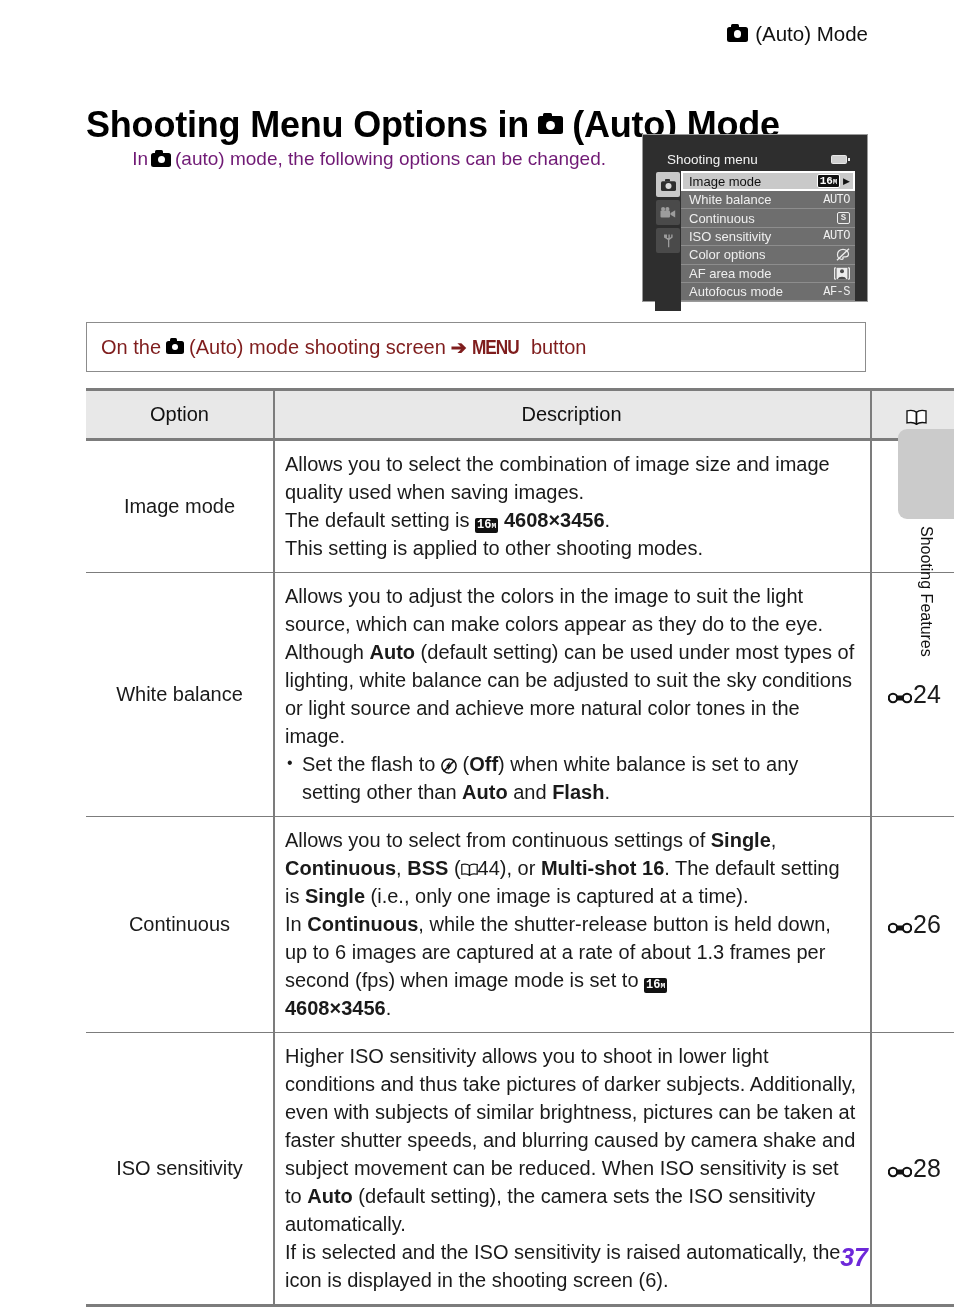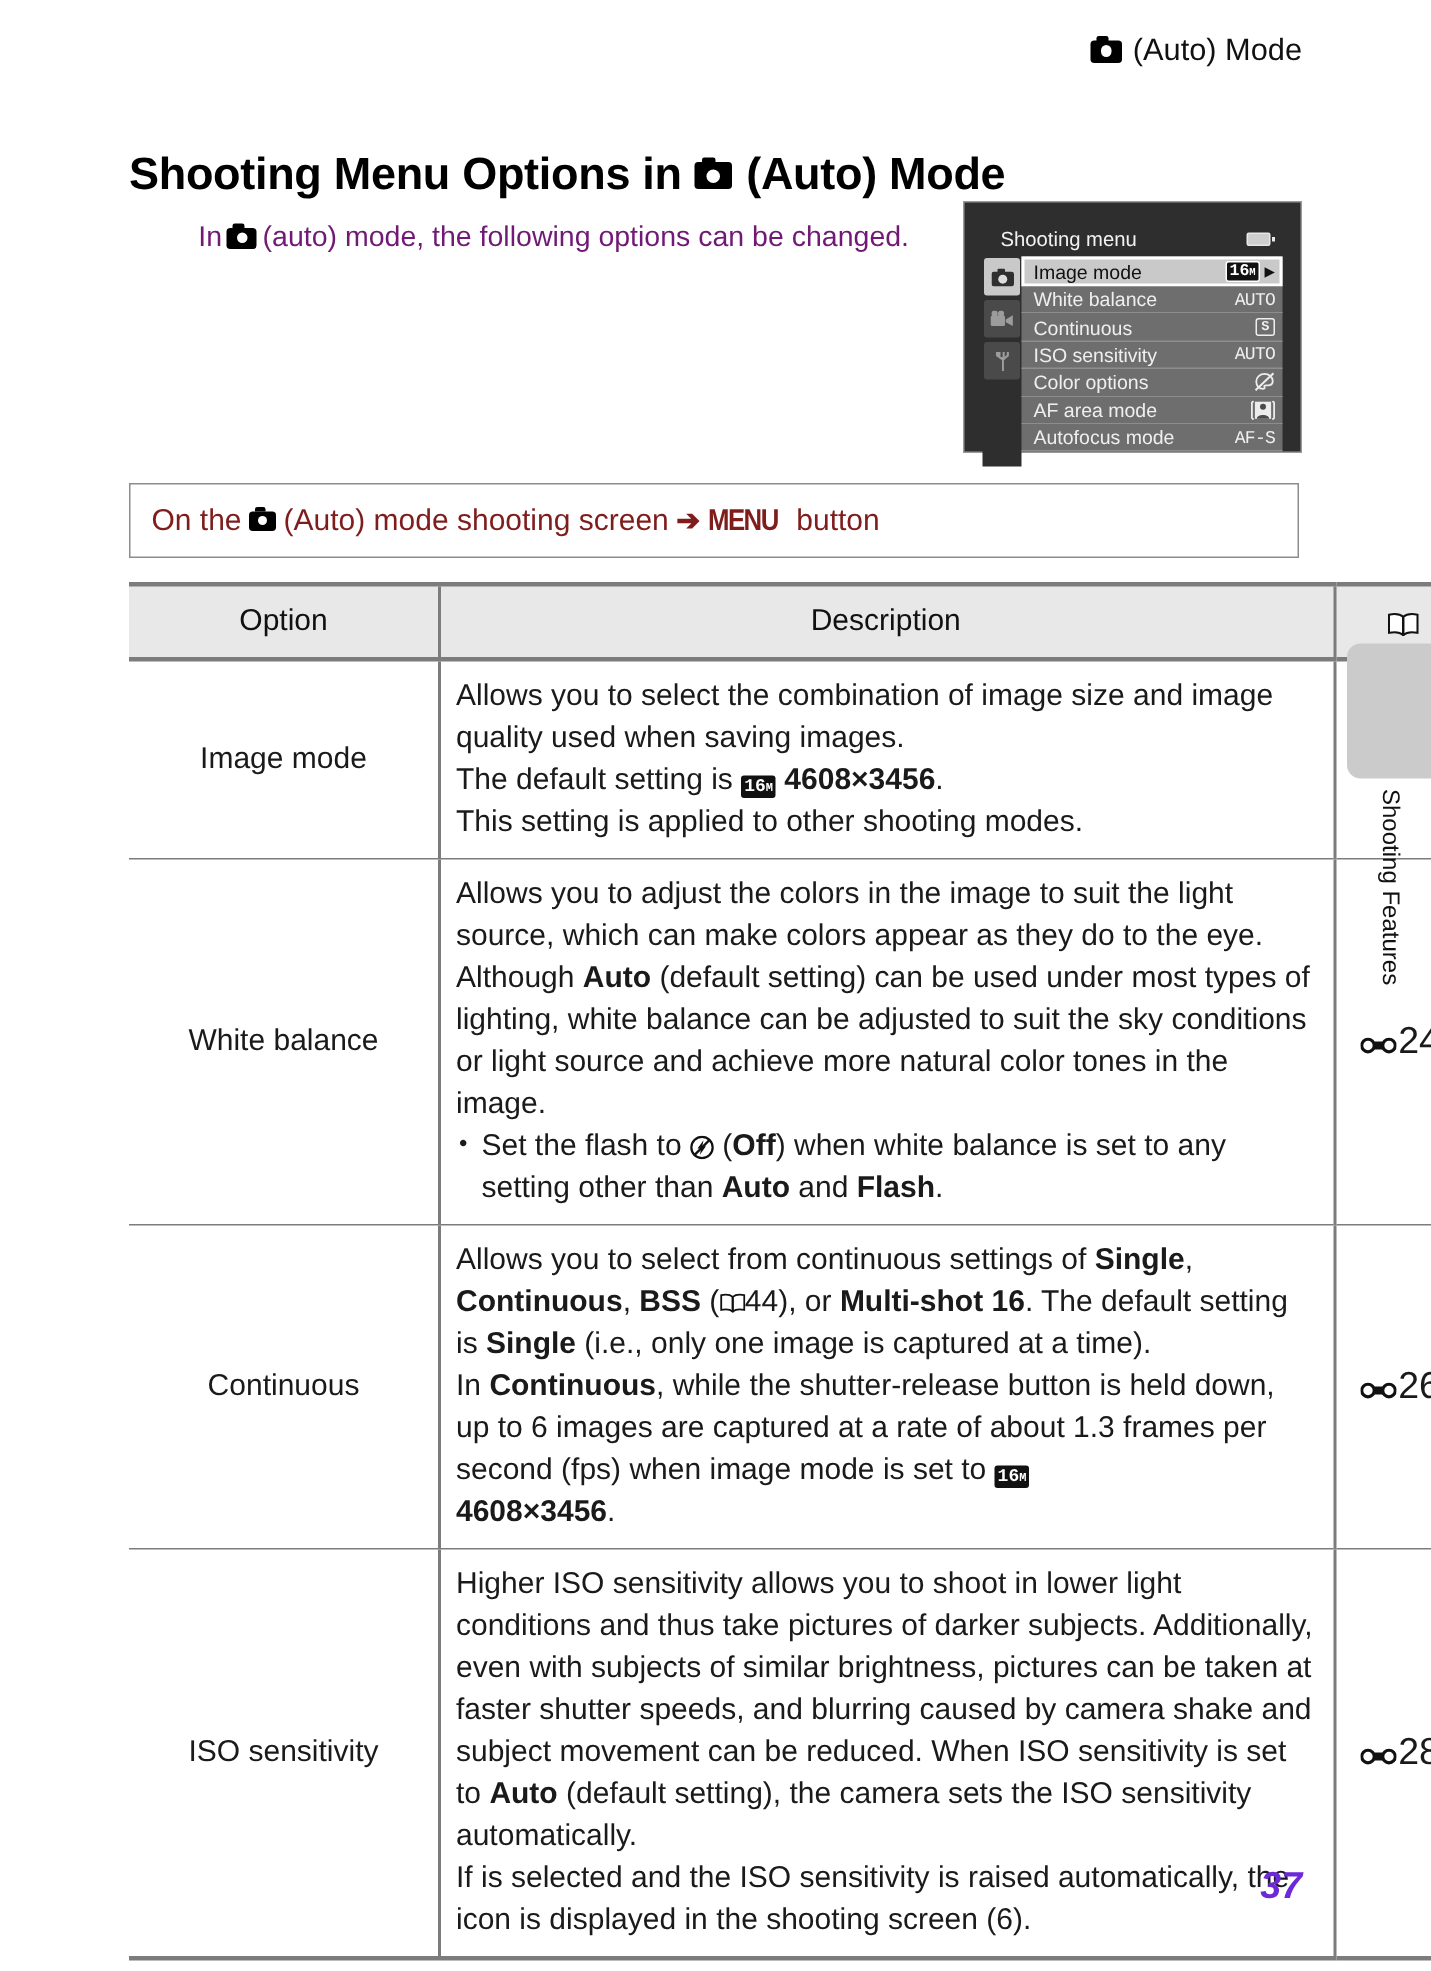--- a/index.html
+++ b/index.html
@@ -48,21 +48,21 @@
   .cam-19::before{ width:7.5px; height:4px; left:4px; top:-3px; }
   .cam-19::after { width:7px; height:7px; left:6.5px; top:3.7px; }
 
   .cam-17 { width:18px; height:13px; }
   .cam-17::before{ width:7px; height:3.5px; left:3.6px; top:-2.7px; }
   .cam-17::after { width:6.3px; height:6.3px; left:5.9px; top:3.3px; }
 
   
   .page-title {
     position:absolute; left:86px; top:80px;
-    font-size:30px; font-weight:bold; letter-spacing:-0.2px;
+    font-size:36px; font-weight:bold; letter-spacing:-0.2px;
     color:#000;
     display:flex; align-items:center; gap:9px;
     white-space:nowrap;
   }
 
   
   .intro {
     position:absolute; left:86px; top:124px; width:520px;
     font-size:19px; line-height:31px; color:#701a75;text-align:right;
   }
@@ -161,21 +161,21 @@
     background:#e8e8e8; height:32px;
     font-weight:normal; font-size:20px; color:#111;
     border-top:3px solid #7c7c7c;
     border-bottom:3px solid #7c7c7c;
   }
   table.opt thead th + th { border-left:2px solid #7c7c7c; }
   table.opt tbody td { border-bottom:1px solid #7c7c7c; }
   table.opt tbody tr:last-child td { border-bottom:3px solid #7c7c7c; }
   table.opt tbody td + td { border-left:2px solid #7c7c7c; }
 
-  .c-opt { width:207px; text-align:center; font-size:20px; padding:6px 20px; }
+  .c-opt { width:188px; text-align:center; font-size:20px; padding:6px 20px; }
   .c-desc{ width:597px; text-align:left; font-size:20px; padding:9px 12px 10px 10px; line-height:28px; }
   .c-ref { width:86px; text-align:center; font-size:25px; padding:6px 4px; }
 
   .c-desc ul { margin:0; padding:0; list-style:none; }
   .c-desc li { position:relative; padding-left:17px; }
   .c-desc li::before{
     content:"\2022"; position:absolute; left:2px; top:-1px; font-size:16px;
   }
   .c-desc b { font-weight:bold; }
 

